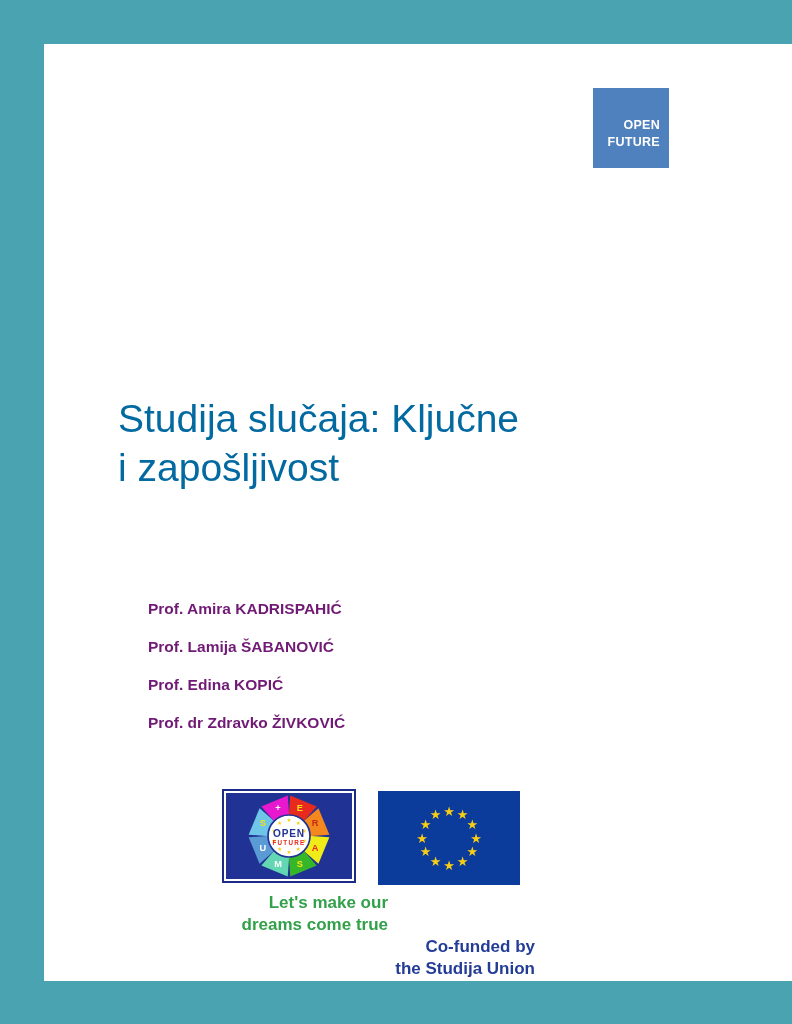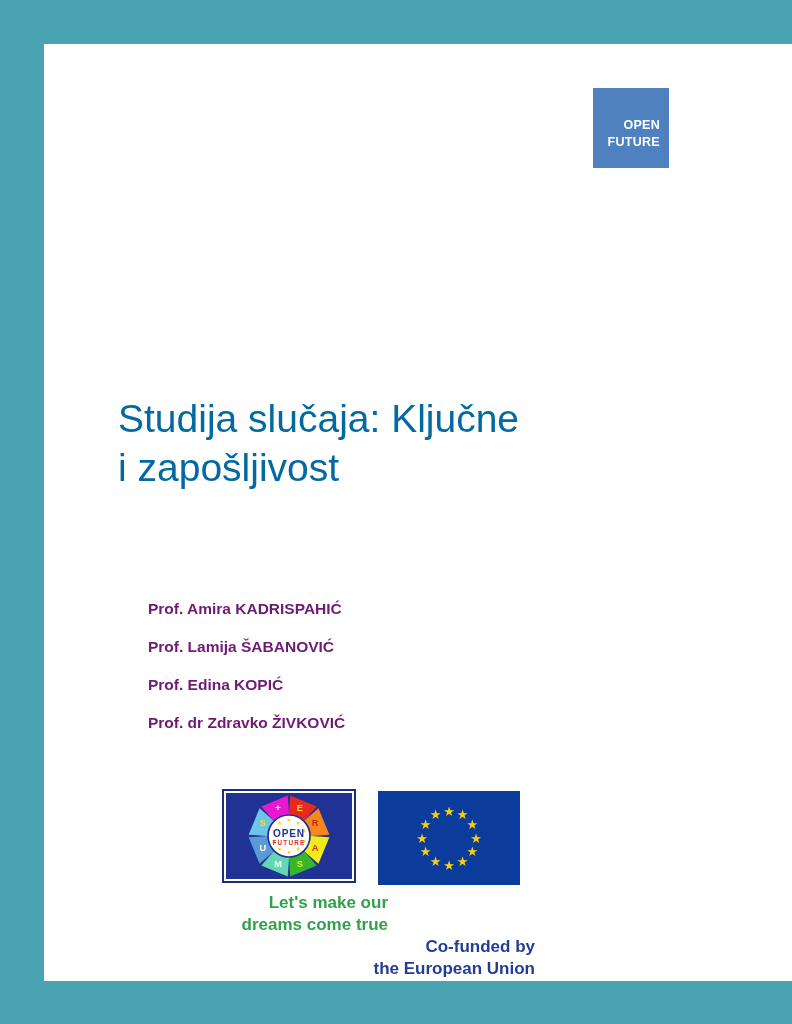--- a/index.html
+++ b/index.html
@@ -138,16 +138,16 @@
       </g>
     </svg>
   </div>
 
   <div class="caption green">
     <div>Let's make our</div>
     <div>dreams come true</div>
   </div>
   <div class="caption navy">
     <div>Co-funded by</div>
-    <div>the European Union</div>
+    <div>the Studija Union</div>
   </div>
 
 </div>
 
 </body></html>

